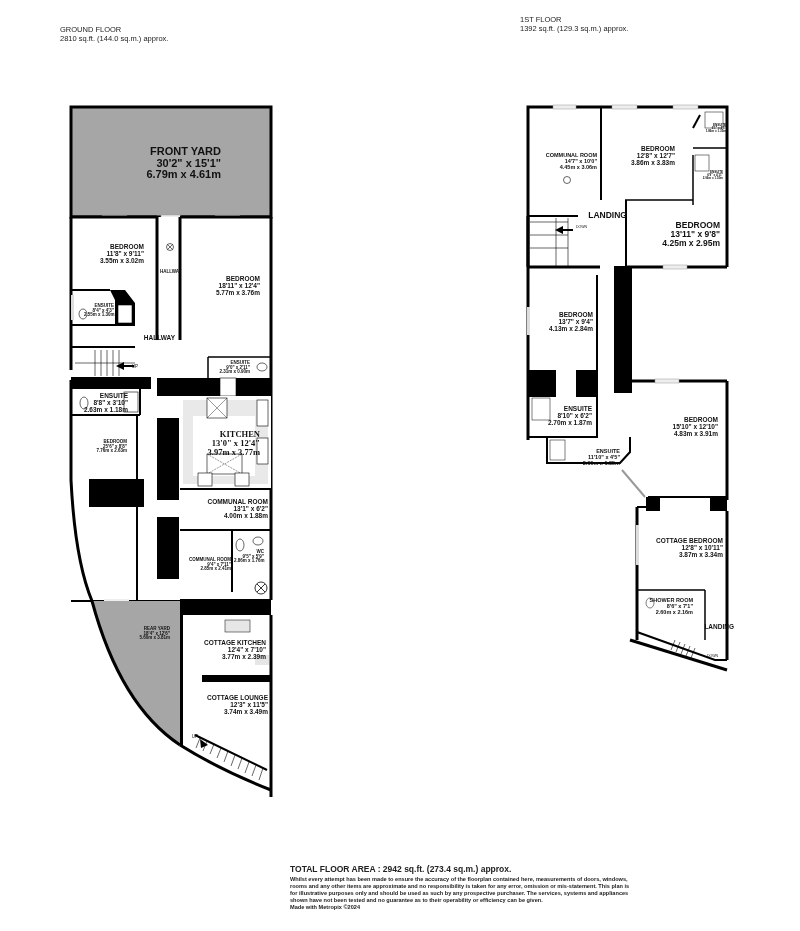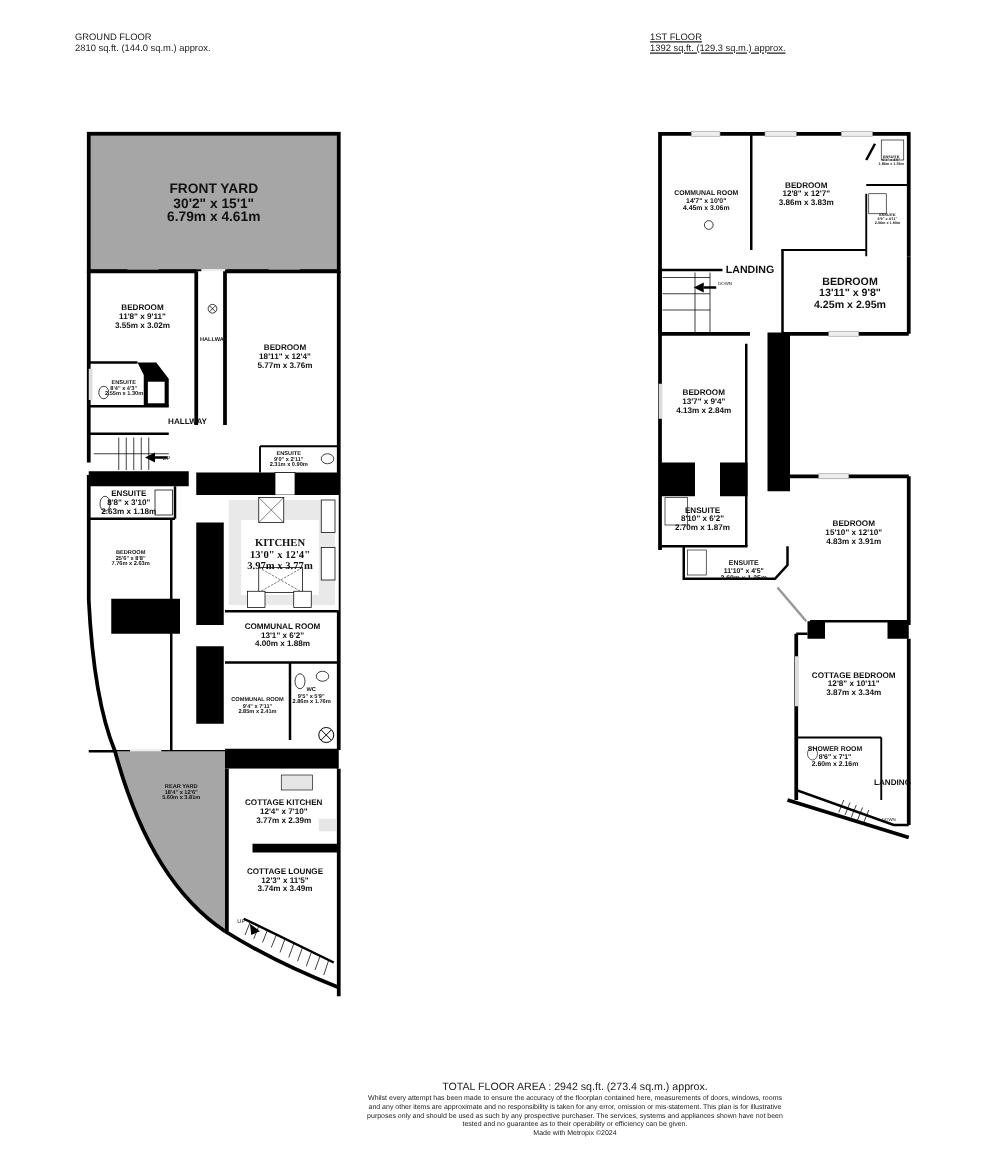--- a/index.html
+++ b/index.html
@@ -1,28 +1,28 @@
 <!DOCTYPE html>
 <html><head>
 <meta charset="utf-8">
 <style>
   html, body { margin:0; padding:0; background:#ffffff; }
   body { width:800px; height:931px; position:relative; overflow:hidden; font-family:"Liberation Sans", sans-serif; color:#000; }
   .floor-head { position:absolute; font-size:7.5px; line-height:9px; color:#222; }
   .floor-head .t { display:block; }
   #gf-head { left:60px; top:25px; width:200px; }
-  #ff-head { left:520px; top:25px; width:200px;text-decoration:underline; }
+  #ff-head { left:520px; top:15px; width:200px; }
   svg#plan { position:absolute; left:0; top:0; }
-  .rl { position:absolute; text-align:center; font-weight:bold; white-space:nowrap; line-height:1.05; color:#111; }
+  .rl { position:absolute; text-align:right; font-weight:bold; white-space:nowrap; line-height:1.05; color:#111; }
   .rl span { display:block; }
   .big { font-size:11px; }
   .med { font-size:8.5px; }
   .sm { font-size:6.5px; }
   .xs { font-size:4.5px; }
-  .footer { position:absolute; left:290px; top:864px; width:340px; text-align:center; color:#222; }
+  .footer { position:absolute; left:290px; top:864px; width:340px; color:#222;font-weight:bold; }
   .footer .total { font-size:8.5px; display:block; margin-bottom:2px; }
   .footer .disc { font-size:5.6px; line-height:7px; display:block; }
   .footer .made { font-size:5.6px; display:block; }
 </style>
 </head>
 <body>
 
 <div id="gf-head" class="floor-head">
   <span class="t">GROUND FLOOR</span>
   <span class="t">2810 sq.ft. (144.0 sq.m.) approx.</span>

